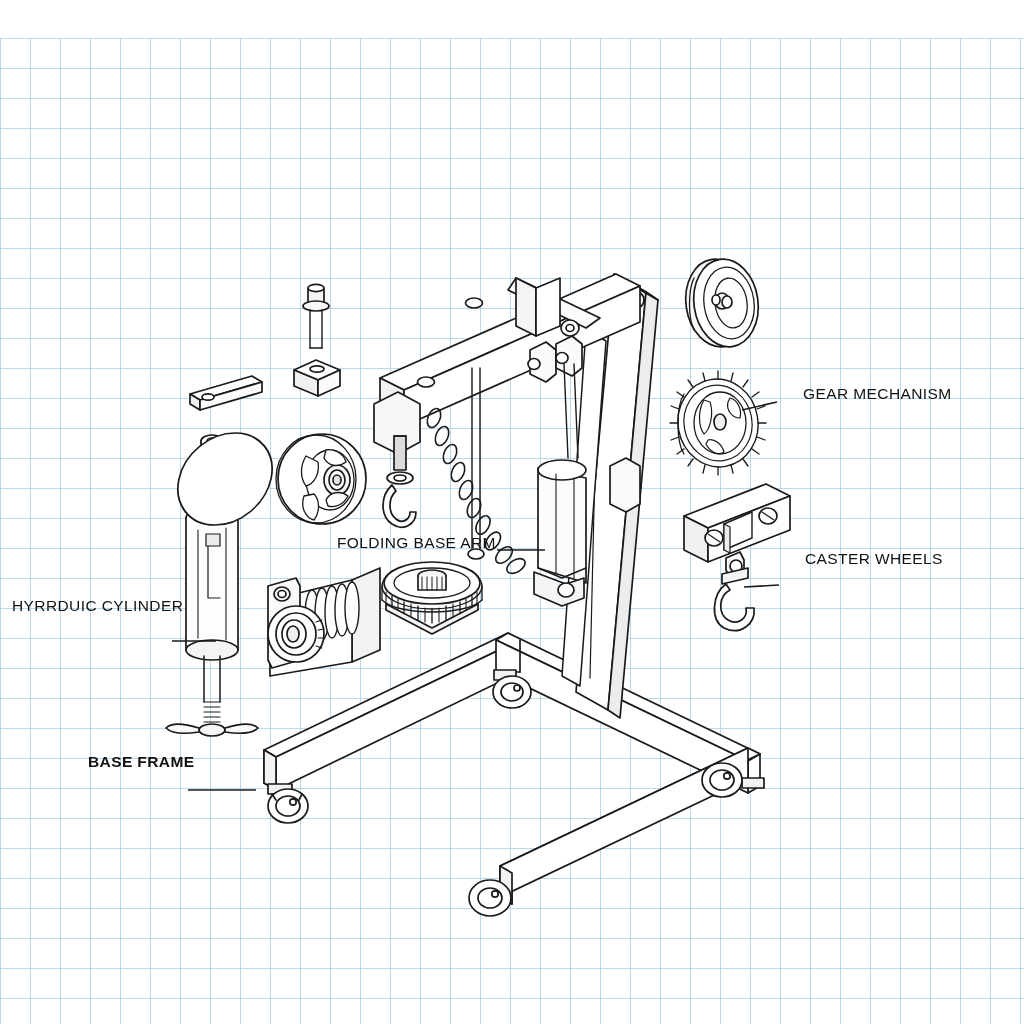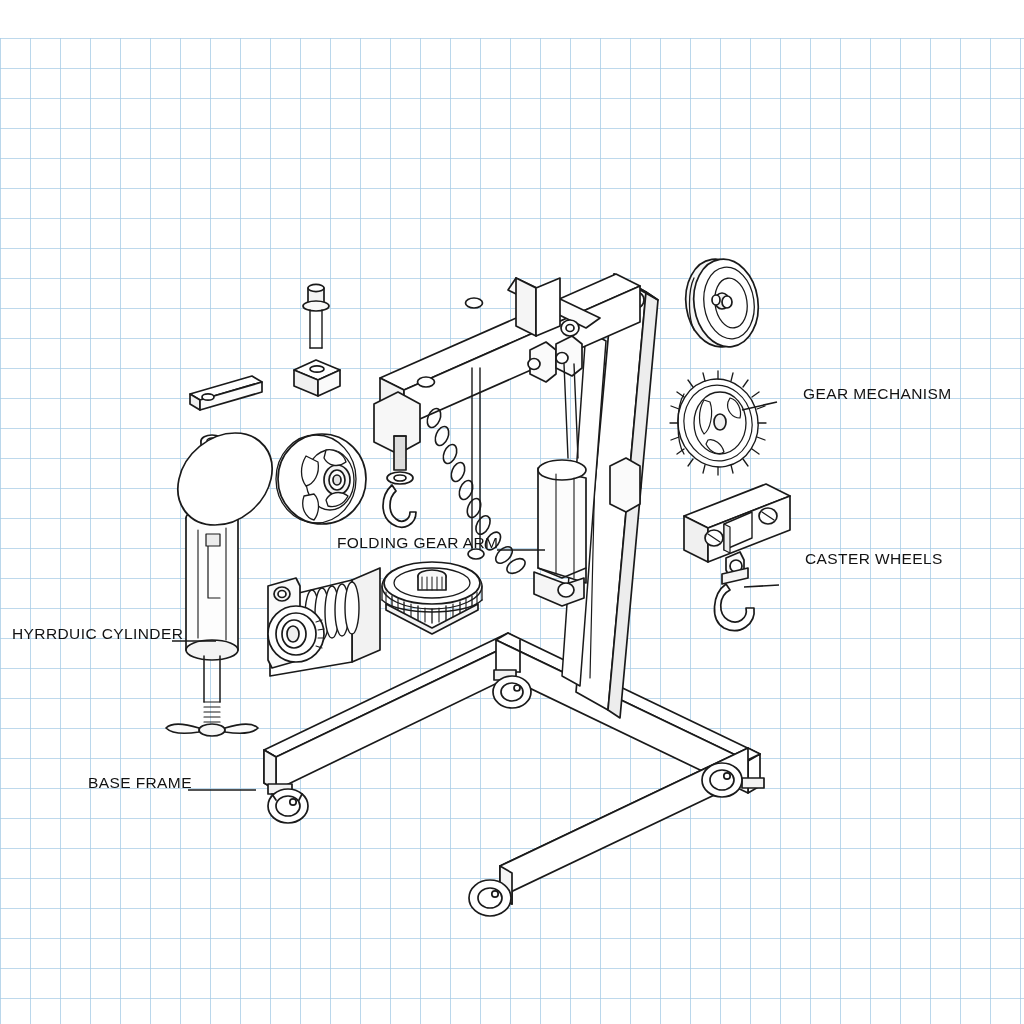--- a/index.html
+++ b/index.html
@@ -377,17 +377,17 @@
       <line x1="777" y1="364" x2="742" y2="372"></line>
       <line x1="779" y1="547" x2="744" y2="549"></line>
       <line x1="497" y1="512" x2="545" y2="512"></line>
       <line x1="172" y1="603" x2="216" y2="603"></line>
       <line x1="188" y1="752" x2="256" y2="752"></line>
     </g>
   </svg>
 
   <div class="lbl" style="left:803px;top:347px;">GEAR MECHANISM</div>
   <div class="lbl" style="left:805px;top:512px;">CASTER WHEELS</div>
-  <div class="lbl" style="left:337px;top:496px;">FOLDING GEAR ARM</div>
-  <div class="lbl" style="left:12px;top:587px;">HYRRDUIC CYLINDER</div>
-  <div class="lbl" style="left:88px;top:736px;">BASE FRAME</div>
+  <div class="lbl" style="left:337px;top:496px;">FOLDING BASE ARM</div>
+  <div class="lbl" style="left:12px;top:559px;">HYRRDUIC CYLINDER</div>
+  <div class="lbl" style="left:88px;top:715px;font-weight:bold;">BASE FRAME</div>
 
 </div>
 
 </body></html>

